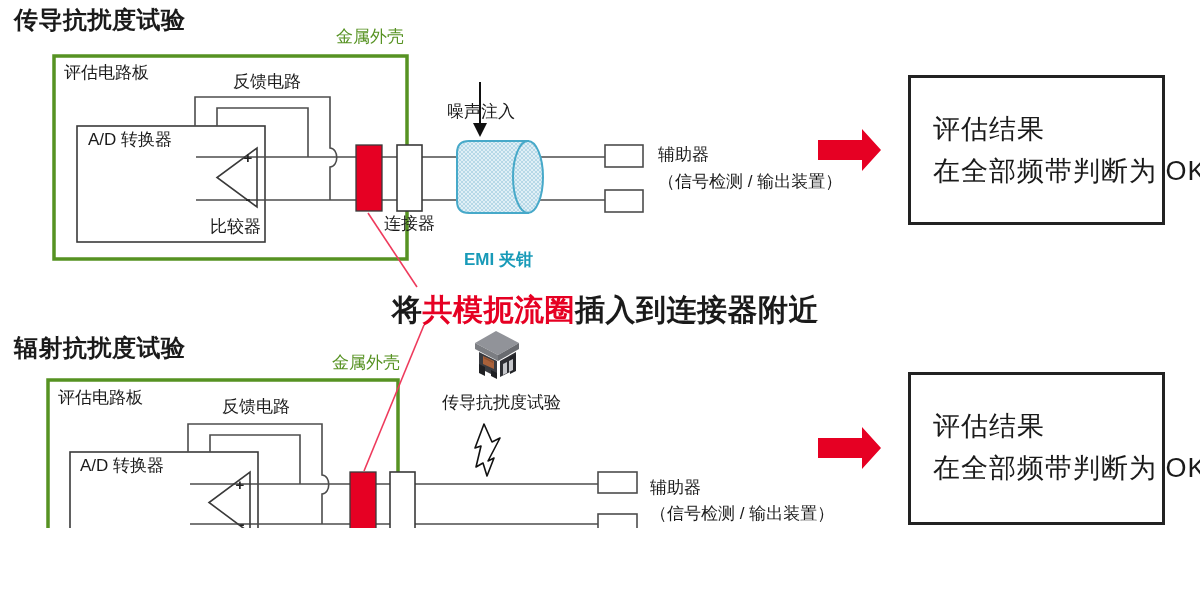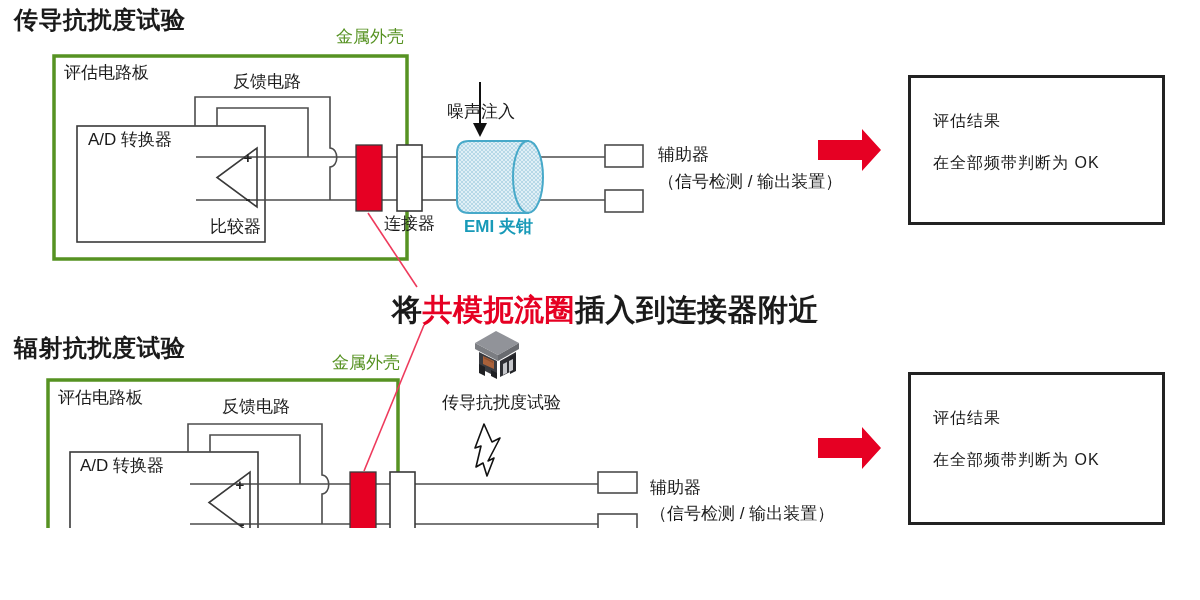--- a/index.html
+++ b/index.html
@@ -7,26 +7,26 @@
   }
   html,body{margin:0;padding:0;background:#fff;}
   .canvas{
     position:relative;width:1200px;height:528px;background:#fff;overflow:hidden;
     font-family:"Liberation Sans",sans-serif;color:#1a1a1a;
   }
   .canvas svg{position:absolute;left:0;top:0;}
   .lbl{position:absolute;font-size:17px;line-height:1.2;white-space:nowrap;color:#1a1a1a;}
   .title{font-size:24px;font-weight:bold;letter-spacing:.5px;}
   .green-text{color:var(--green);}
-  .teal-text{color:var(--teal);font-weight:600;}
+  .teal-text{color:var(--teal);font-weight:600;margin-top:33px;}
   .sign{position:absolute;font-size:15px;font-weight:bold;color:#222;transform:translate(-50%,-50%);line-height:1;}
   .annotation{position:absolute;left:392px;top:290px;font-size:30px;font-weight:bold;letter-spacing:.5px;white-space:nowrap;}
   .annotation .hl{color:var(--red);}
   .result-box{position:absolute;left:908px;width:257px;background:#fff;border:3px solid #222;box-sizing:border-box;}
-  .result-box p{position:absolute;left:22px;margin:0;font-size:16px;letter-spacing:1px;white-space:nowrap;}
+  .result-box p{position:absolute;left:22px;margin:0;font-size:27px;letter-spacing:1px;white-space:nowrap;}
   
   .wire{stroke:#4d4d4d;stroke-width:1.6;fill:none;}
   .box{fill:#fff;stroke:#3a3a3a;stroke-width:1.6;}
   .tri{fill:none;stroke:#3a3a3a;stroke-width:1.6;}
   .green-rect{fill:none;stroke:var(--green);stroke-width:3.5;}
   .red-fill{fill:var(--red);stroke:#3a3a3a;stroke-width:1.3;}
   .arrow-fill{fill:var(--red);}
   .terminal{fill:#fff;stroke:#4d4d4d;stroke-width:1.6;}
   .clamp{fill:url(#hatch);stroke:#47a9c9;stroke-width:2;}
   .leader{stroke:var(--leader_red);stroke-width:1.6;fill:none;}

